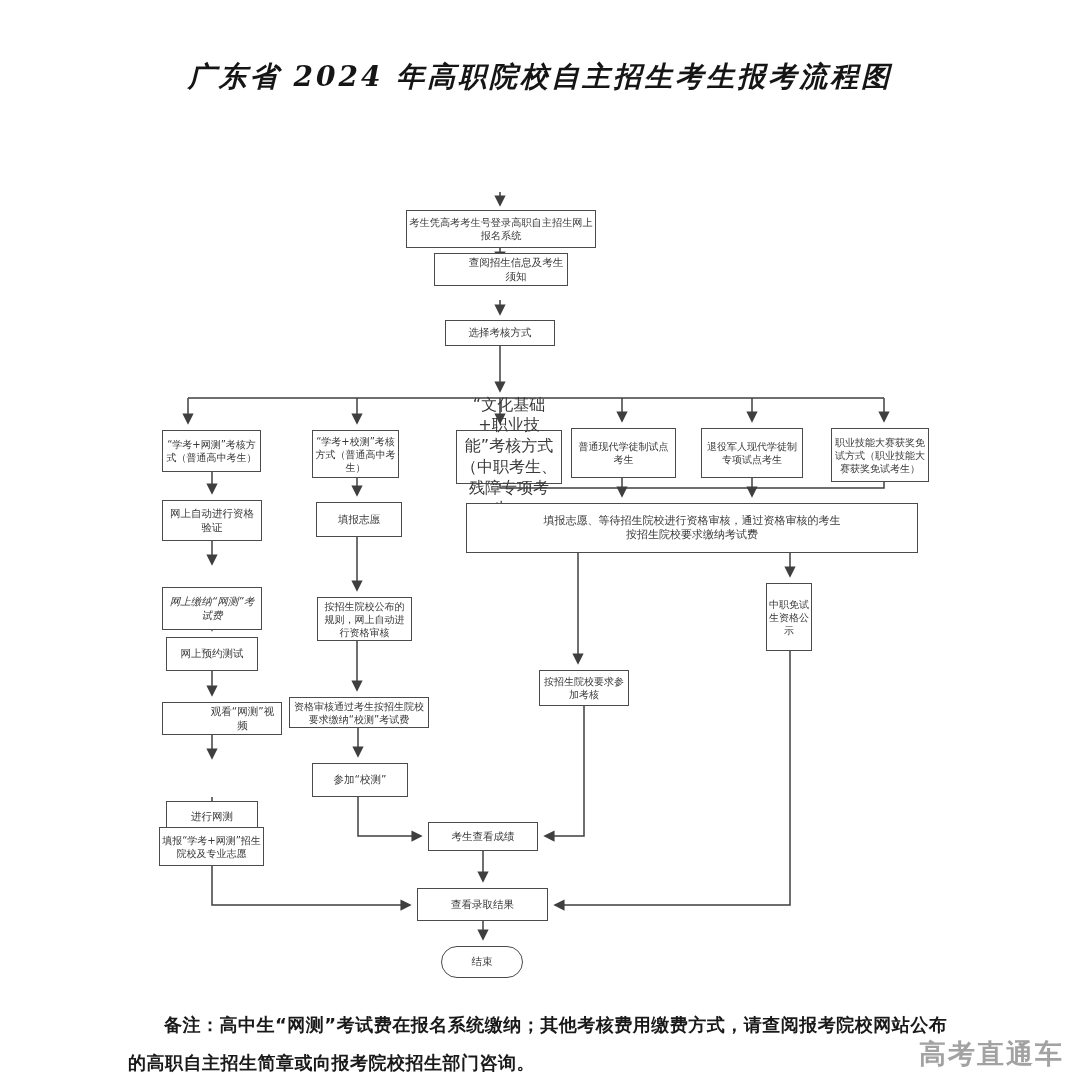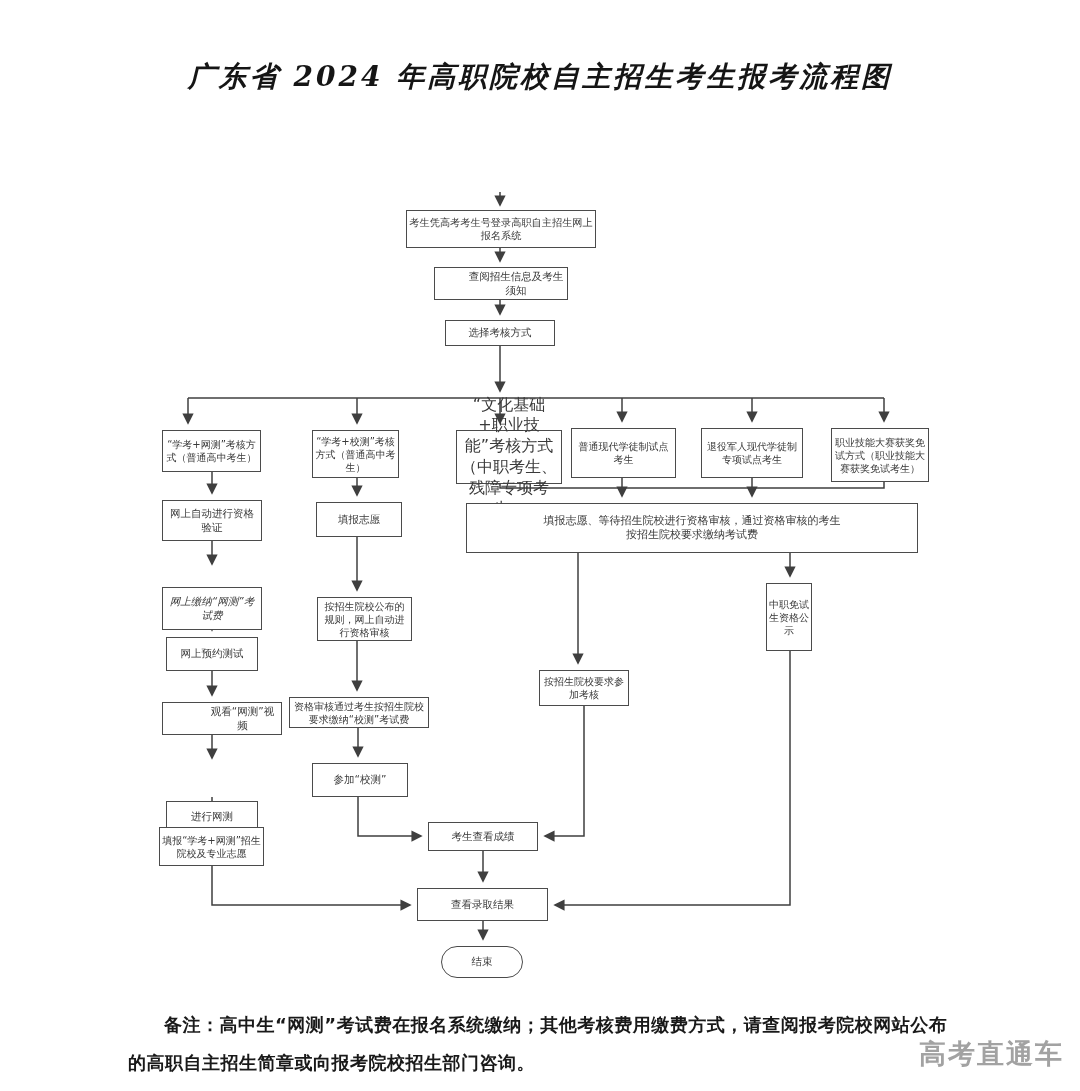--- a/index.html
+++ b/index.html
@@ -15,21 +15,21 @@
   svg.wires{position:absolute;left:0;top:0;pointer-events:none;}
   .node{
     position:absolute;box-sizing:border-box;border:1.5px solid #4b4b4b;background:#fff;
     display:flex;align-items:center;justify-content:center;text-align:center;
     font-size:10.5px;line-height:1.3;color:#3a3a3a;padding:2px;white-space:pre-line;
   }
   .rounded{border-radius:20px;}
   
   .n-start {left:418px;top:152px;width:164px;height:40px;font-size:10px;}
   .n-login {left:406px;top:210px;width:190px;height:38px;font-size:10.2px;}
-  .n-check {left:434px;top:267px;width:134px;height:33px;padding-left:32px;}
+  .n-check {left:434px;top:253px;width:134px;height:33px;padding-left:32px;}
   .n-choose{left:445px;top:320px;width:110px;height:26px;}
   
   .n-b1{left:162px;top:430px;width:99px; height:42px;font-size:10px;}
   .n-b2{left:312px;top:430px;width:87px; height:48px;font-size:10px;}
   .n-b3{left:456px;top:430px;width:106px; height:54px;font-size:16px;}
   .n-b4{left:571px;top:428px;width:105px;height:50px;font-size:10px;}
   .n-b5{left:701px;top:428px;width:102px;height:50px;font-size:10px;}
   .n-b6{left:831px;top:428px;width:98px; height:54px;font-size:10px;}
   
   .n-c1a{left:162px;top:500px;width:100px;height:41px;}

